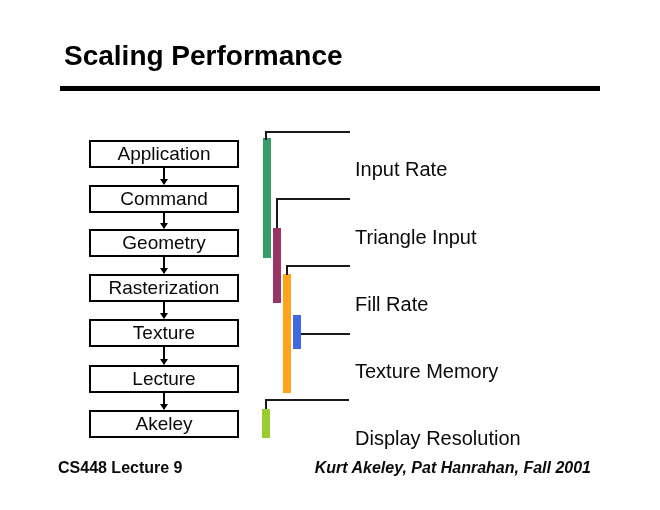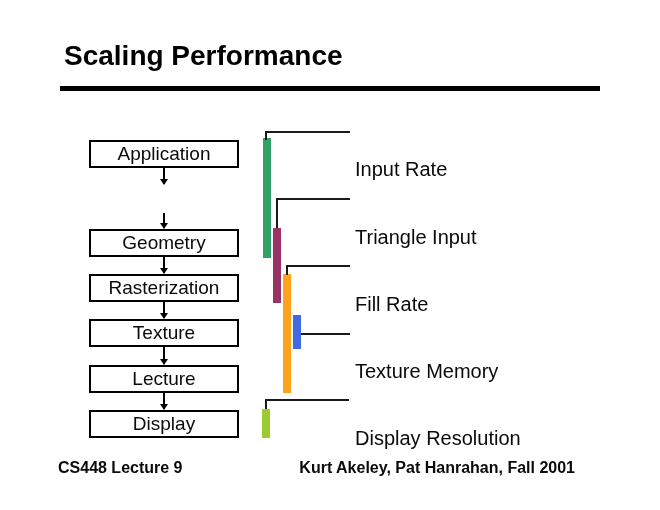--- a/index.html
+++ b/index.html
@@ -28,47 +28,50 @@
   .conn-h{position:absolute;height:2px;background:#1a1a1a;}
   .conn-v{position:absolute;width:2px;background:#1a1a1a;}
 
   
   .bar-label{position:absolute;left:355px;font-size:20px;color:#0a0a0a;
              transform:translateY(-50%);white-space:nowrap;margin-top:37px;}
 
   .footer{position:absolute;top:459px;font-size:16px;font-weight:bold;
           color:#0a0a0a;white-space:nowrap;}
   .footer-left{left:58px;}
-  .footer-right{right:85px;}
+  .footer-right{right:69px;font-style:italic;}
 </style>
 </head>
 <body>
 
 <div class="slide">
 
   <h1 class="title">Scaling Performance</h1>
   <div class="title-rule"></div>
 
   <div class="stage" style="top:140px">
       <span>Application</span>
+    </div>
+  <div class="stage" style="top:185px">
+      <span>Command</span>
     </div>
   <div class="stage" style="top:229px">
       <span>Geometry</span>
     </div>
   <div class="stage" style="top:319px">
       <span>Texture</span>
     </div>
   <div class="stage" style="top:274px">
       <span>Rasterization</span>
     </div>
   <div class="stage" style="top:365px">
       <span>Lecture</span>
     </div>
   <div class="stage" style="top:410px">
-      <span>Display</span>
+      <span>Akeley</span>
     </div>
 
   <div class="arrow" style="top:168px;height:16px"></div>
   <div class="arrow" style="top:213px;height:15px"></div>
   <div class="arrow" style="top:257px;height:16px"></div>
   <div class="arrow" style="top:302px;height:16px"></div>
   <div class="arrow" style="top:347px;height:17px"></div>
   <div class="arrow" style="top:393px;height:16px"></div>
 
   <div class="bar" style="left: 263px; top: 138px; height: 120px; background: rgb(52, 158, 105);"></div>

